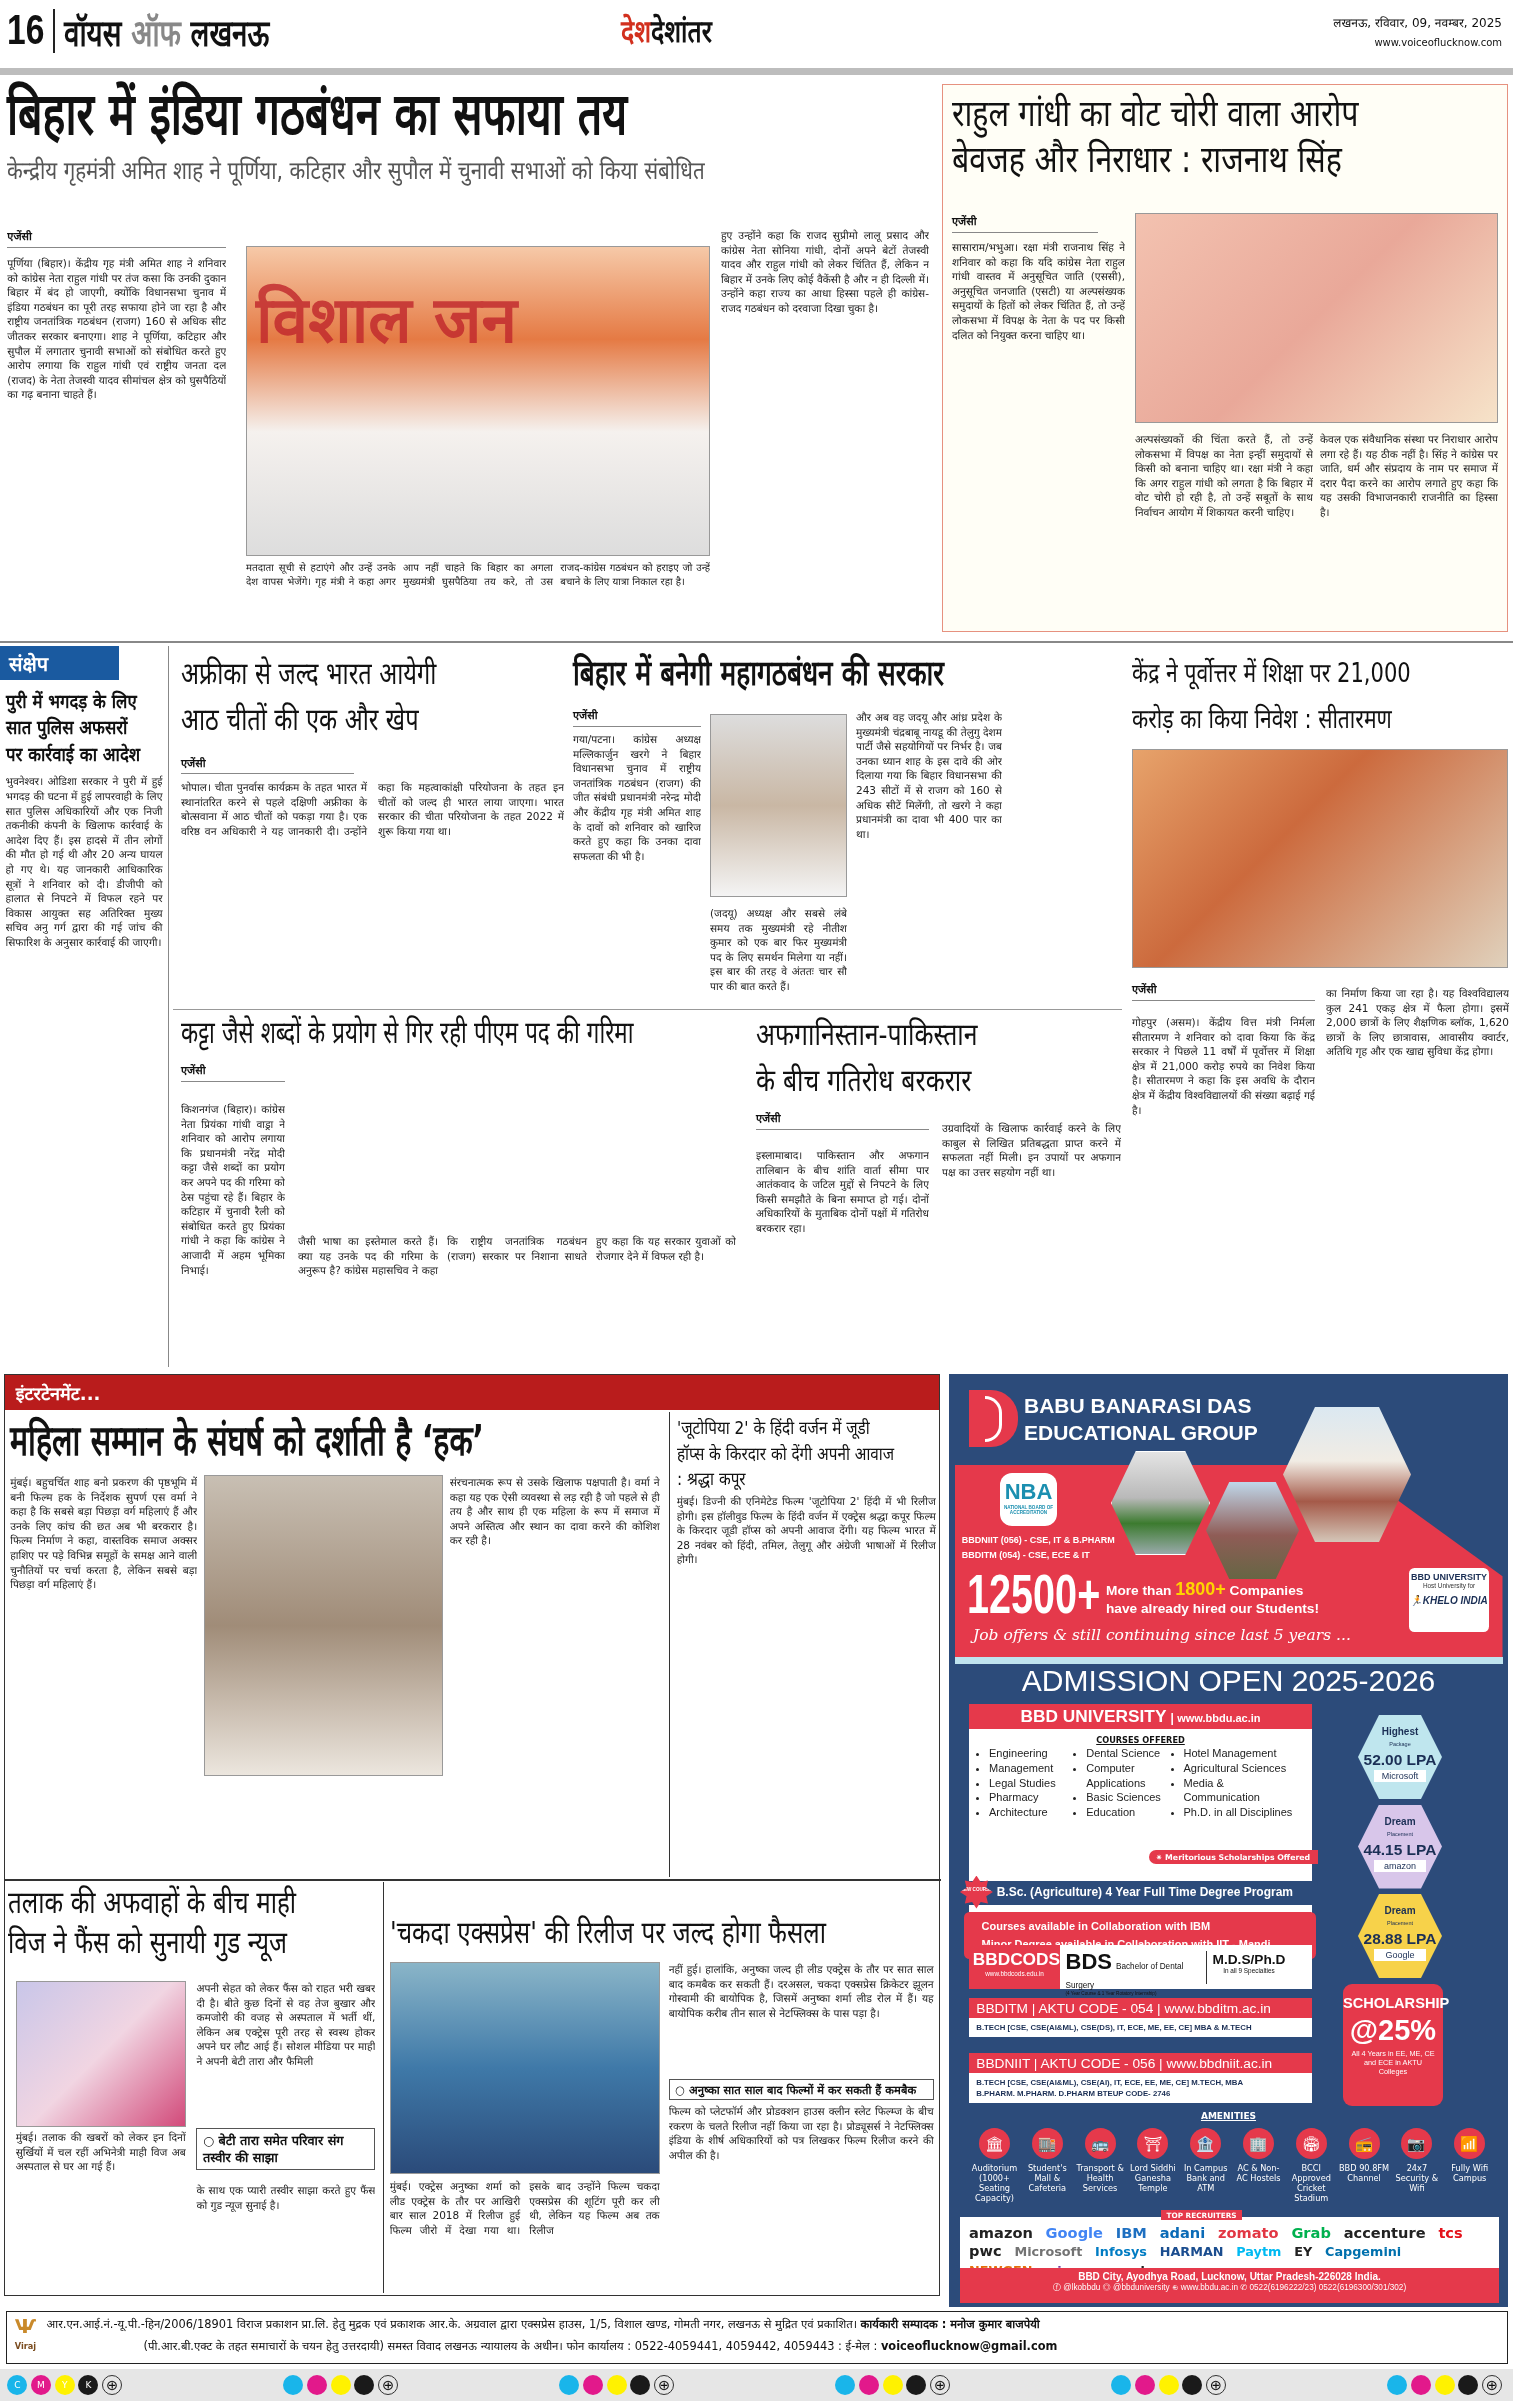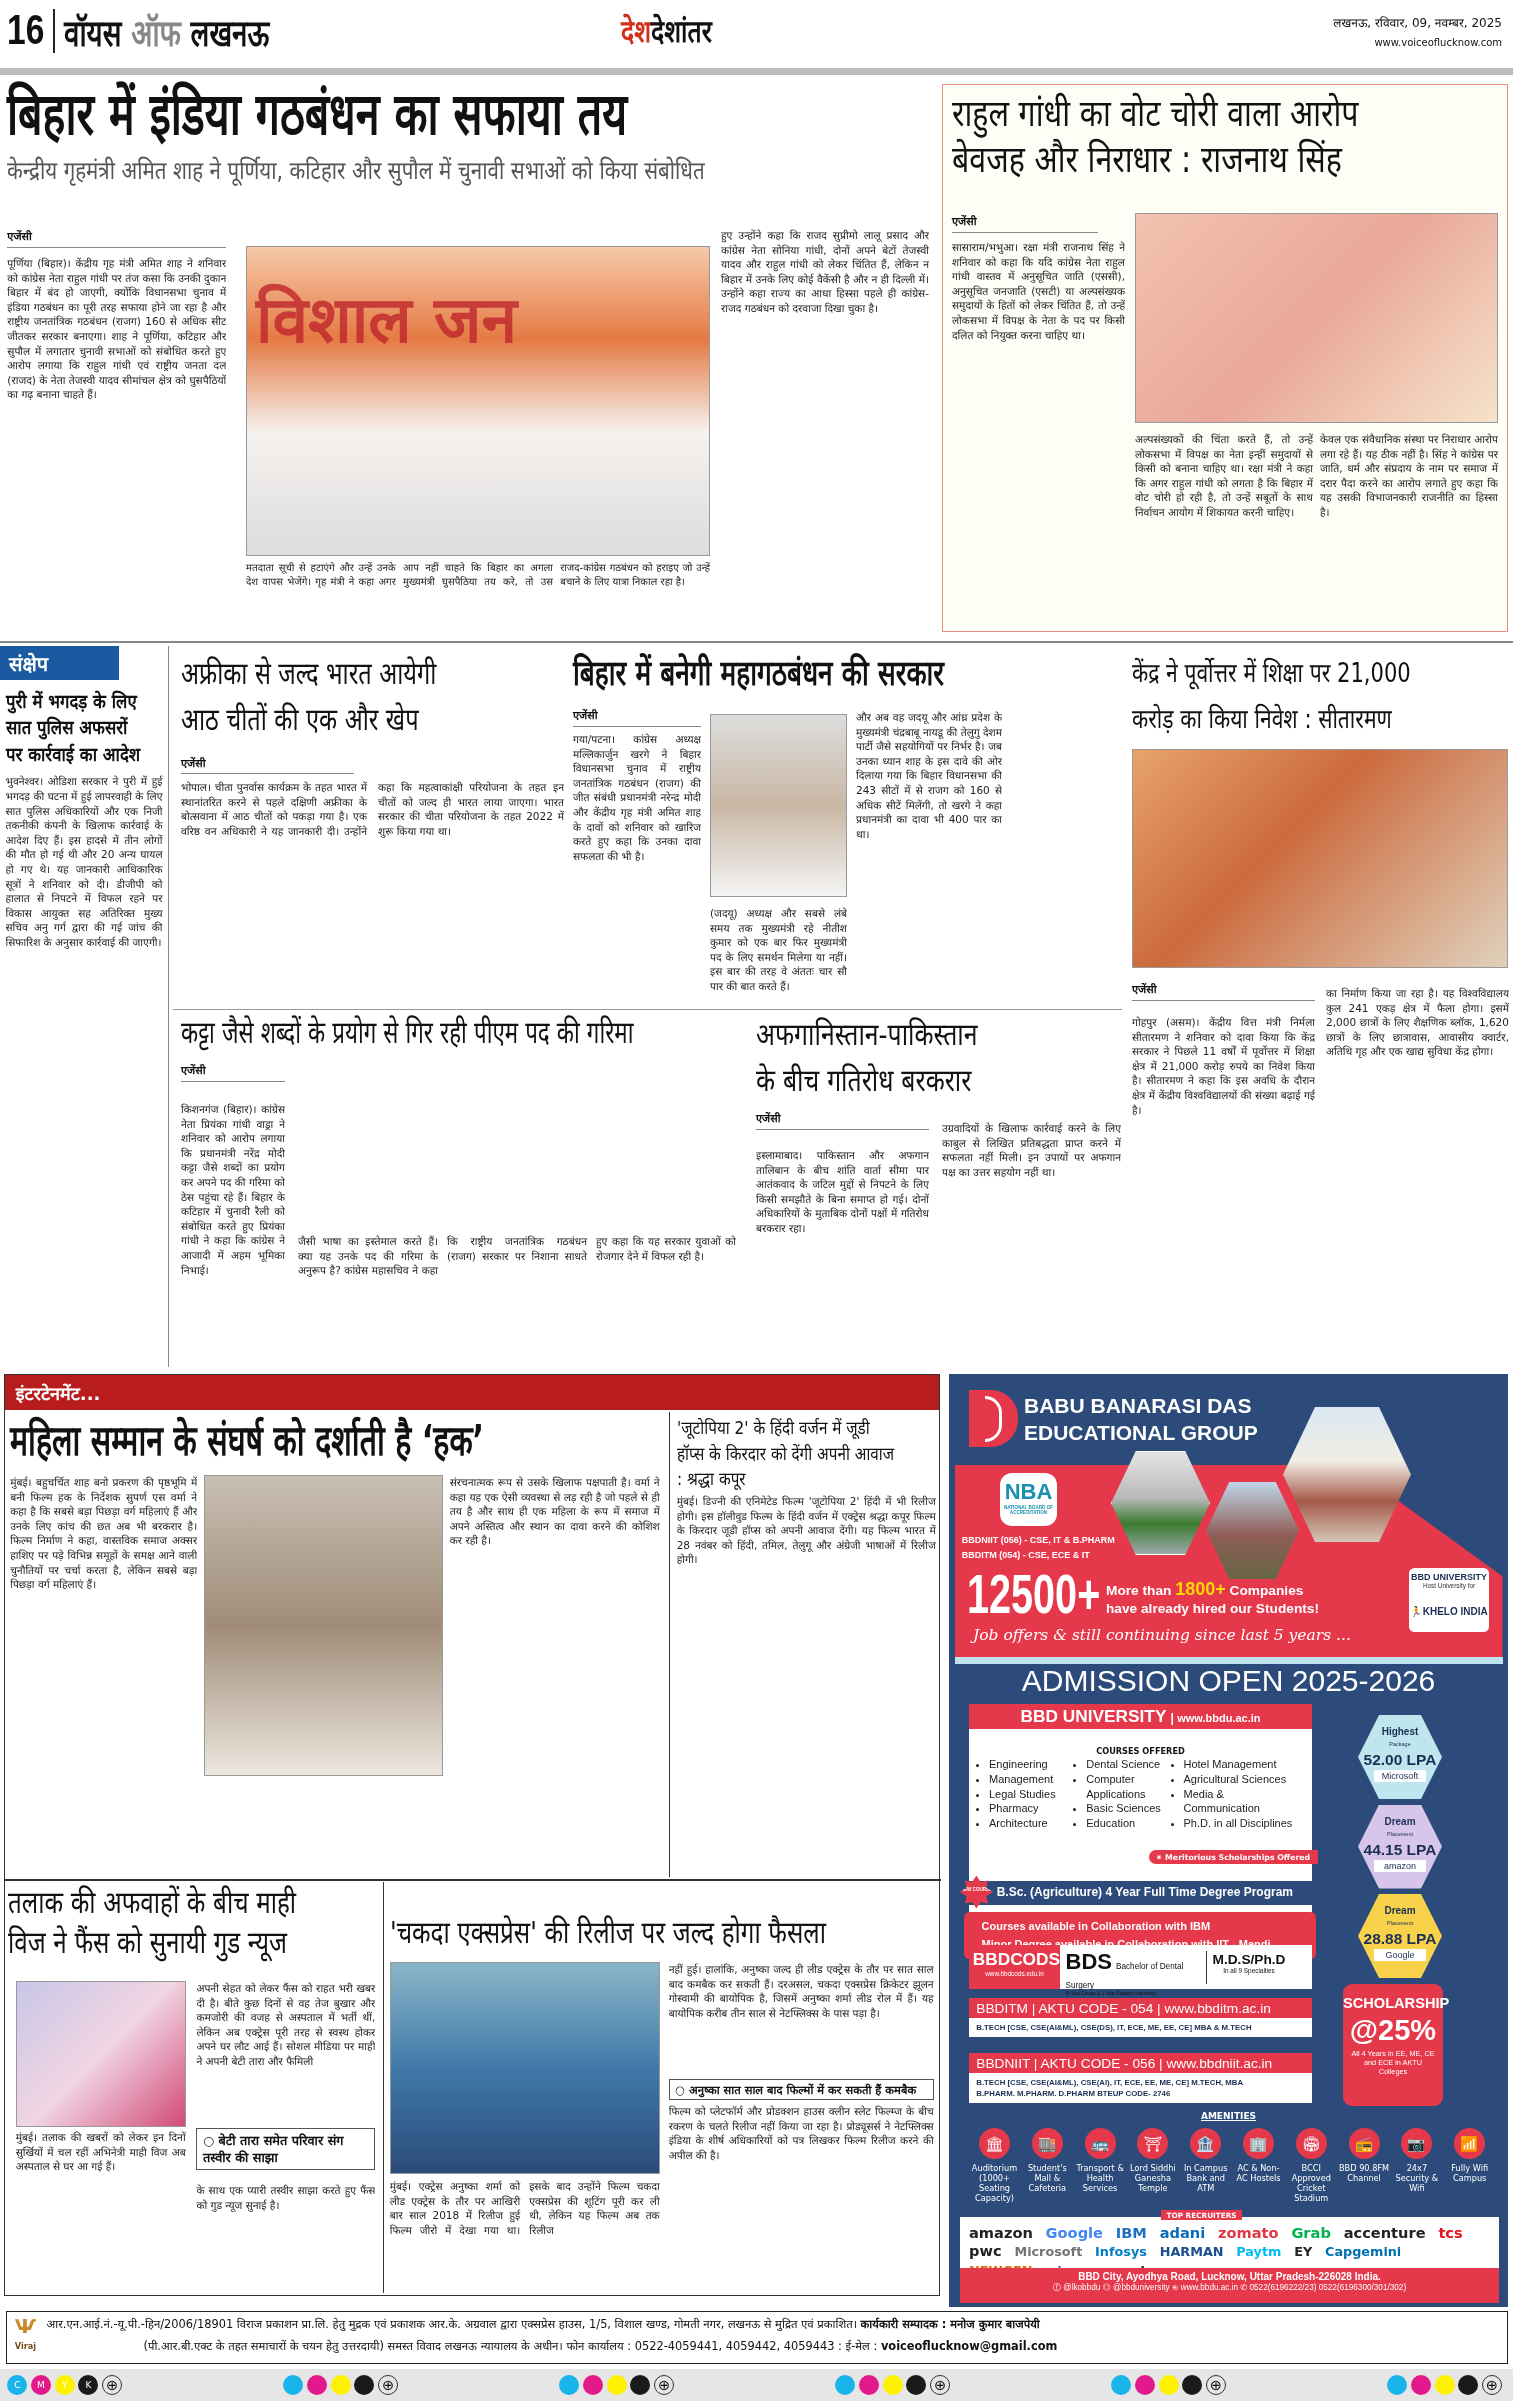--- a/index.html
+++ b/index.html
@@ -196,32 +196,32 @@
     <span>12500</span><span>+</span>
   </div>
   <div style="position:absolute;left:157px;top:206px;color:#fff;font-size:13.7px;line-height:18px;font-weight:bold;font-family:'Liberation Sans',sans-serif;white-space:nowrap">
     <div><span>More than</span> <span style="color:#ffd400;font-size:18px">1800+</span> <span>Companies</span></div>
     <div>have already hired our Students!</div>
   </div>
   <div style="position:absolute;left:24px;top:252px;color:#fff;font-style:italic;font-size:15.5px;font-family:'DejaVu Serif',serif;white-space:nowrap">Job offers &amp; still continuing since last 5 years ...</div>
   <div style="position:absolute;left:460px;top:194px;width:80px;height:64px;background:#fff;border-radius:5.5px;text-align:center;font-family:'Liberation Sans',sans-serif;padding-top:3.7px">
     <div style="font-size:9px;font-weight:bold;color:#1b2f55">BBD UNIVERSITY</div>
     <div style="font-size:6.4px;color:#333">Host University for</div>
-    <div style="font-size:10px;font-weight:bold;color:#1b2f55;margin-top:17px"><span style="color:#f58220">🏃</span><span>KHELO INDIA</span></div>
+    <div style="font-size:10px;font-weight:bold;font-style:italic;color:#1b2f55;margin-top:6px"><span style="color:#f58220">🏃</span><span>KHELO INDIA</span></div>
   </div>
   <div style="position:absolute;left:5.5px;top:283px;width:548px;height:7.3px;background:#bfe3ee"></div>
 
   <div style="position:absolute;left:0;top:290px;width:559px;text-align:center;color:#fff;font-weight:normal;font-size:30px;font-family:'Liberation Sans',sans-serif">ADMISSION OPEN 2025-2026</div>
   <div style="position:absolute;left:20px;top:330px;width:343px;height:237px;background:#fff">
     <div style="background:#e5394b;color:#fff;font-weight:bold;text-align:center;padding:1.8px 0;font-family:'Liberation Sans',sans-serif">
       <span style="font-size:17.3px">BBD UNIVERSITY</span>
       <span style="font-size:12px"> | </span>
       <span style="font-size:11px">www.bbdu.ac.in</span>
     </div>
-    <div style="text-align:center;font-size:8.2px;font-weight:bold;margin-top:17px">COURSES OFFERED</div>
+    <div style="text-align:center;font-size:8.2px;font-weight:bold;text-decoration:underline;margin-top:6px">COURSES OFFERED</div>
     <div style="display:flex;gap:7.3px;padding:1.8px 11px;font-family:'Liberation Sans',sans-serif">
       <ul class="course" id="c1" style="list-style:disc;padding-left:9px;width:91px">
           <li>Engineering</li>
           <li>Management</li>
           <li>Legal Studies</li>
           <li>Pharmacy</li>
           <li>Architecture</li>
         </ul>
       <ul class="course" id="c2" style="list-style:disc;padding-left:9px;width:91px">
           <li>Dental Science</li>

